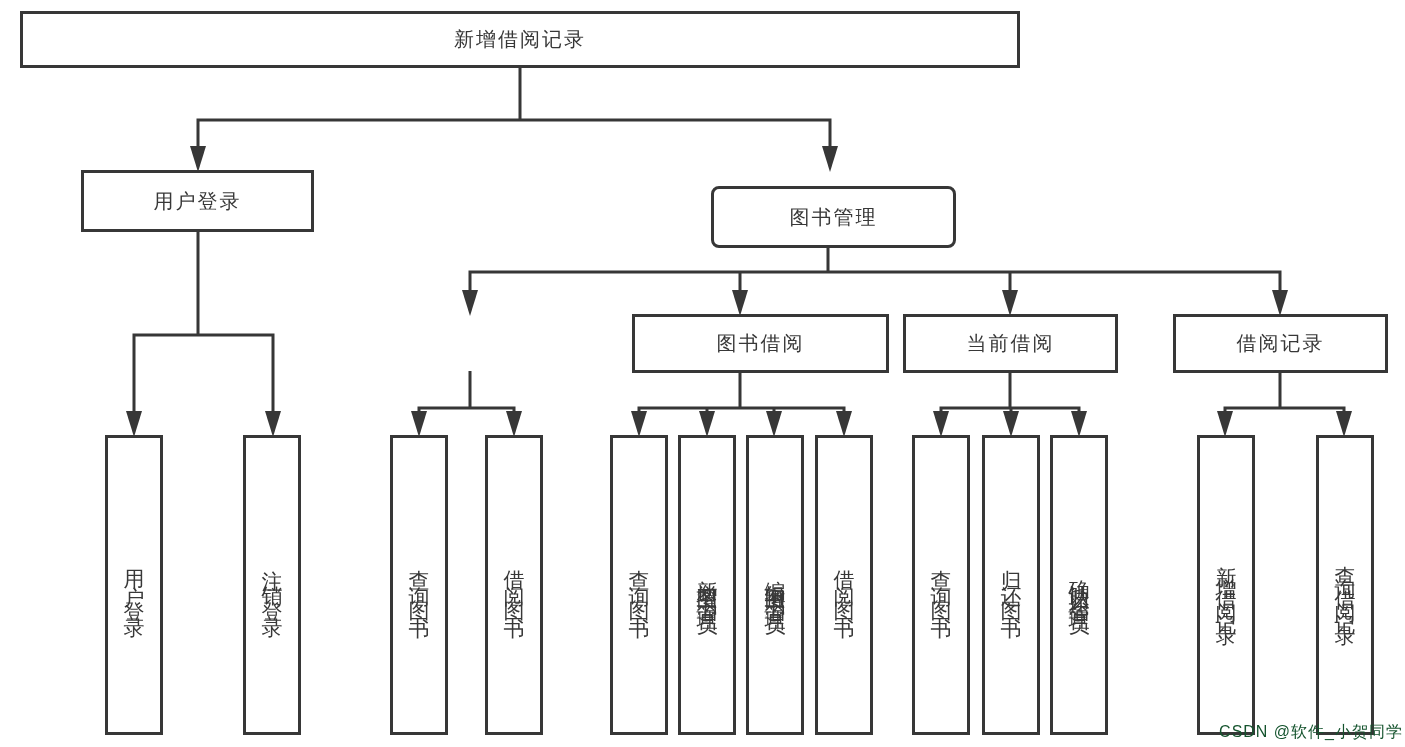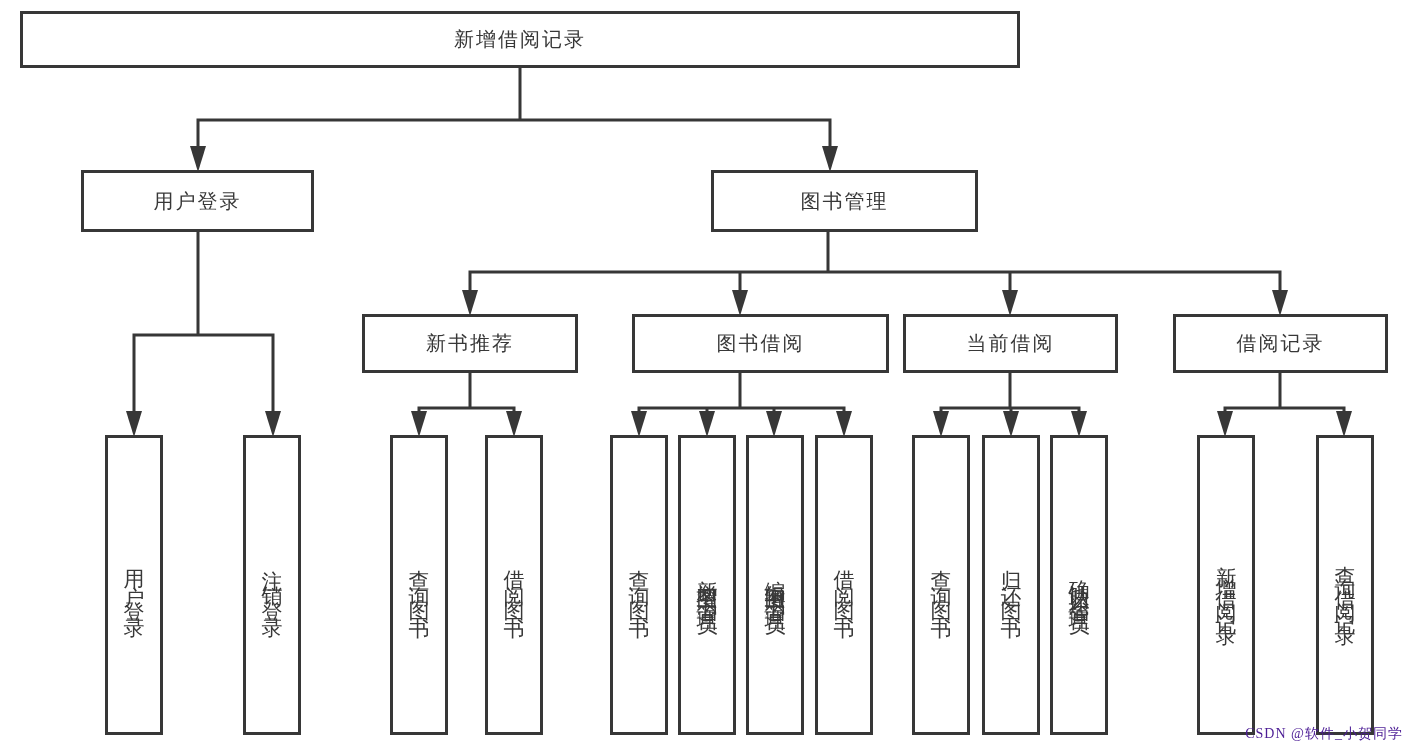--- a/index.html
+++ b/index.html
@@ -37,21 +37,21 @@
     font-size: 21px;
     white-space: normal;
   }
   .sp-a { letter-spacing: 16px; }
   .sp-b { letter-spacing: 12px; }
   .sp-c { letter-spacing: 5px; }
 
   
   .n-root { left: 20px;  top: 11px;  width: 1000px; height: 57px; }
   .n-l2a  { left: 81px;  top: 170px; width: 233px;  height: 62px; }
-  .n-l2b  { left: 711px; top: 170px; width: 267px;  height: 62px; }
+  .n-l2b  { left: 711px; top: 186px; width: 245px;  height: 62px; border-radius: 8px; }
   .n-l3a  { left: 362px; top: 314px; width: 216px;  height: 59px; }
   .n-l3b  { left: 632px; top: 314px; width: 257px;  height: 59px; }
   .n-l3c  { left: 903px; top: 314px; width: 215px;  height: 59px; }
   .n-l3d  { left: 1173px;top: 314px; width: 215px;  height: 59px; }
   .leaf   { top: 435px; width: 58px; height: 300px; }
   .lf0  { left: 105px; }
   .lf1  { left: 243px; }
   .lf2  { left: 390px; }
   .lf3  { left: 485px; }
   .lf4  { left: 610px; }
@@ -61,26 +61,25 @@
   .lf8  { left: 912px; }
   .lf9  { left: 982px; }
   .lf10 { left: 1050px; }
   .lf11 { left: 1197px; }
   .lf12 { left: 1316px; }
 
   .watermark {
     position: absolute;
     right: 2px;
     bottom: 4px;
-    font-size: 14px;
-    color: #4c1d95;
+    font-size: 16px;
+    color: #14532d;
     letter-spacing: 1px;
     z-index: 5;
     white-space: nowrap;
-    font-family: Liberation Serif, serif;
   }
 </style>
 </head>
 <body>
 
 <div class="canvas">
 
   <svg class="lines" width="1405" height="747" viewBox="0 0 1405 747" aria-hidden="true">
     <path fill="none" stroke="#373737" stroke-width="3" d="M520,66 V121.5
              M196.5,120 H831.5
@@ -136,21 +135,20 @@
       <polygon points="1217,411 1233,411 1225,437"></polygon>
       <polygon points="1336,411 1352,411 1344,437"></polygon>
     </g>
   </svg>
 
   <div class="node n-root">新增借阅记录</div>
 
   <div class="node n-l2a">用户登录</div>
   <div class="node n-l2b">图书管理</div>
 
-  <div class="node n-l3a">新书推荐</div>
   <div class="node n-l3b">图书借阅</div>
   <div class="node n-l3d">借阅记录</div>
   <div class="node n-l3c">当前借阅</div>
 
   <div class="node v-node leaf lf0 sp-a">用户登录</div>
   <div class="node v-node leaf lf1 sp-a">注销登录</div>
   <div class="node v-node leaf lf2 sp-a">查询图书</div>
   <div class="node v-node leaf lf3 sp-a">借阅图书</div>
   <div class="node v-node leaf lf4 sp-a">查询图书</div>
   <div class="node v-node leaf lf5 sp-c">新增图书（管理员）</div>

